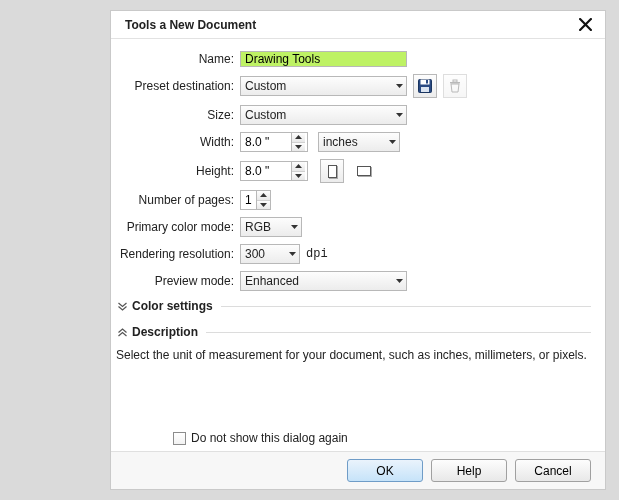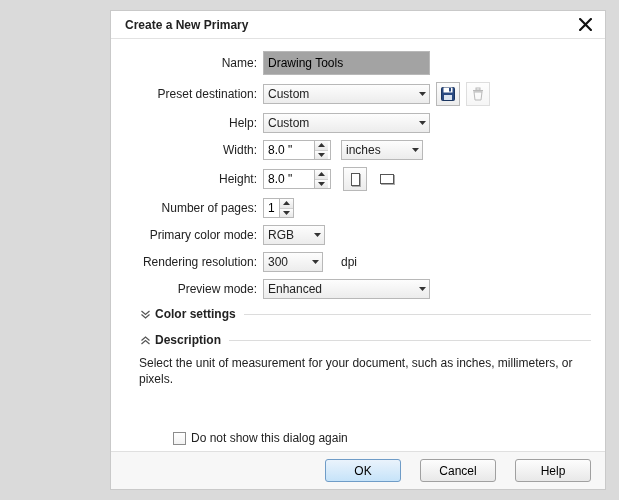--- a/index.html
+++ b/index.html
@@ -1,24 +1,24 @@
 <!DOCTYPE html>
 <html><head>
 <meta charset="utf-8">
 <style>
 * { box-sizing: border-box; margin: 0; padding: 0; }
 body { background: #dadada; width: 619px; height: 500px; font-family: "Segoe UI", Tahoma, sans-serif; font-size: 12px; color: #222; position: relative; }
 .dialog { position: absolute; left: 110px; top: 10px; width: 496px; height: 480px; background: #fff; border: 1px solid #c9c9c9; }
 .titlebar { height: 28px; padding: 5px 10px 5px 14px; font-weight: 600; display: flex; justify-content: space-between; align-items: center; border-bottom: 1px solid #e2e2e2; }
 .close-x { width: 20px; height: 20px; display: flex; align-items: center; justify-content: center; cursor: pointer; }
 .close-x svg { width: 13px; height: 13px; }
-.body { padding: 12px 14px 0 26px; }
+.body { padding: 12px 14px 0 3px; }
 .row { display: flex; align-items: center; margin-bottom: 7px; }
 .lab { width: 126px; text-align: right; padding-right: 6px; }
-.input-text { height: 24px; border: 1px solid #b8b8b8; padding: 1px 4px 2px 4px; font-family: inherit; font-size: 12px; background: #a3a3a3; color: #000; }
+.input-text { height: 16px; border: 1px solid #b8b8b8; padding: 1px 4px 2px 4px; font-family: inherit; font-size: 12px; background: #bef264; color: #000; }
 .select { height: 20px; border: 1px solid #b8b8b8; background: linear-gradient(#fdfdfd,#ececec); padding-left: 4px; display: flex; align-items: center; justify-content: space-between; cursor: pointer; }
 .select .arrow { width: 14px; display: flex; align-items: center; justify-content: center; }
 .select .arrow svg { width: 7px; height: 4px; }
 .w-name { width: 167px; }
 .w-preset { width: 167px; }
 .w-size { width: 167px; }
 .w-dim { width: 68px; }
 .w-units { width: 82px; text-align: center; }
 .w-pages { width: 31px; }
 .w-color { width: 62px; align-items: center; }
@@ -37,33 +37,33 @@
 .orient-landscape { width: 24px; height: 24px; display: flex; align-items: center; justify-content: center; cursor: pointer; }
 .page-shape { border: 1px solid #555; box-shadow: 1px 1px 0 #aaa; background: #fff; }
 .section { margin-top: 8px; display: flex; align-items: center; }
 .chev { width: 16px; display: flex; align-items: center; justify-content: center; cursor: pointer; }
 .chev svg { width: 9px; height: 9px; }
 .section-title { font-weight: 600; margin-left: 2px; text-align: right; }
 .section-line { flex: 1; height: 1px; background: #dcdcdc; margin-left: 8px; }
 .desc-text { margin: 8px 0 0 2px; line-height: 1.35; }
 .checkbox-row { position: absolute; left: 14px; bottom: 44px; display: flex; align-items: center; padding-left: 48px; }
 .checkbox { width: 13px; height: 13px; border: 1px solid #8c8c8c; background: linear-gradient(#fff,#f2f2f2); margin-right: 5px; cursor: pointer; }
-.footer { position: absolute; left: 0; right: 0; bottom: 0; height: 38px; border-top: 1px solid #e0e0e0; display: flex; align-items: center; justify-content: flex-end; gap: 19px; padding-right: 14px; background: #f7f7f7; }
+.footer { position: absolute; left: 0; right: 0; bottom: 0; height: 38px; border-top: 1px solid #e0e0e0; display: flex; align-items: center; justify-content: flex-end; gap: 8px; padding-right: 14px; background: #f7f7f7; }
 .btn { height: 23px; padding: 0 10px; min-width: 76px; border: 1px solid #a0a0a0; border-radius: 3px; background: linear-gradient(#fdfdfd,#e8e8e8); font-family: inherit; font-size: 12px; cursor: pointer; }
 .btn.primary { background: linear-gradient(#eaf3fc,#c6e3f9); border-color: #6f9cc7; }
-.dpi-label { margin-left: 18px; }
+.dpi-label { margin-left: 6px; font-family: Liberation Mono, monospace; }
 .floppy svg { width: 14px; height: 14px; }
 .trash svg { width: 12px; height: 14px; }
 </style>
 </head>
 <body>
 
 <div class="dialog">
   <div class="titlebar">
-    <span>Create a New Primary</span>
+    <span>Tools a New Document</span>
     <div class="close-x">
       <svg viewBox="0 0 12 12">
           <path d="M1 1 L11 11 M11 1 L1 11" stroke="#111" stroke-width="2" fill="none" stroke-linecap="round"></path>
         </svg>
     </div>
   </div>
 
   <div class="body">
 
     <div class="row">
@@ -92,21 +92,21 @@
       <div class="icon-btn disabled trash">
         <svg viewBox="0 0 12 14">
             <rect x="1" y="3" width="10" height="1.5" fill="#666"></rect>
             <path d="M2 5 L3 13 L9 13 L10 5 Z" fill="none" stroke="#666" stroke-width="1"></path>
             <rect x="4" y="1" width="4" height="2" fill="none" stroke="#666" stroke-width="1"></rect>
           </svg>
       </div>
     </div>
 
     <div class="row">
-      <div class="lab">Help:</div>
+      <div class="lab">Size:</div>
       <div class="select w-size">
         <span>Custom</span>
         <span class="arrow">
             <svg viewBox="0 0 7 4">
               <path d="M0 0 L3.5 4 L7 0 Z" fill="#333"></path>
             </svg>
           </span>
       </div>
     </div>
 
@@ -246,16 +246,16 @@
 
   </div>
 
   <div class="checkbox-row">
     <div class="checkbox"></div>
     <span>Do not show this dialog again</span>
   </div>
 
   <div class="footer">
     <button class="btn primary">OK</button>
+    <button class="btn">Help</button>
     <button class="btn">Cancel</button>
-    <button class="btn">Help</button>
   </div>
 </div>
 
 </body></html>

